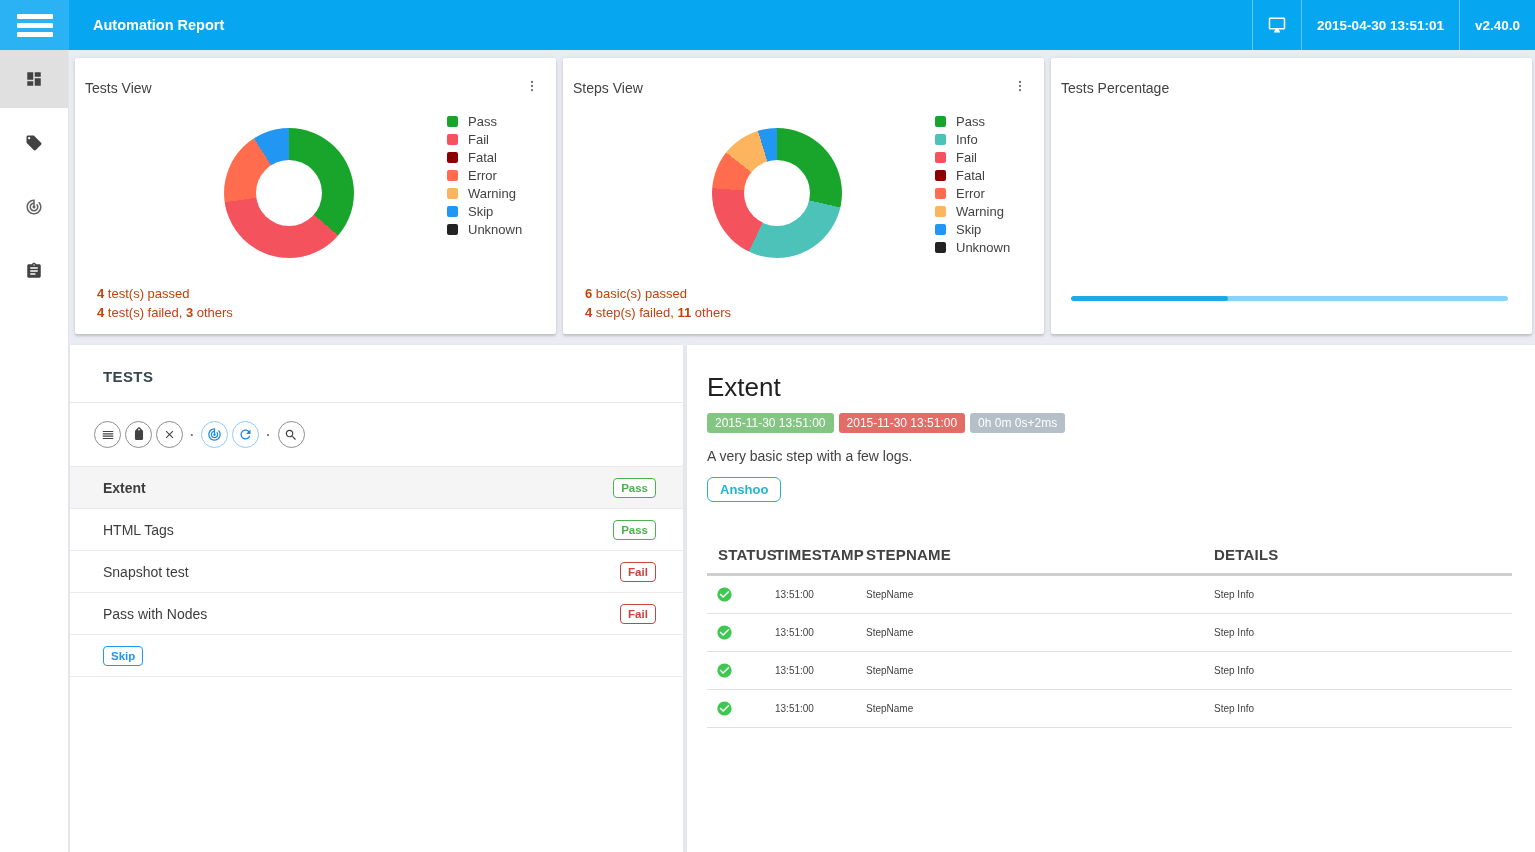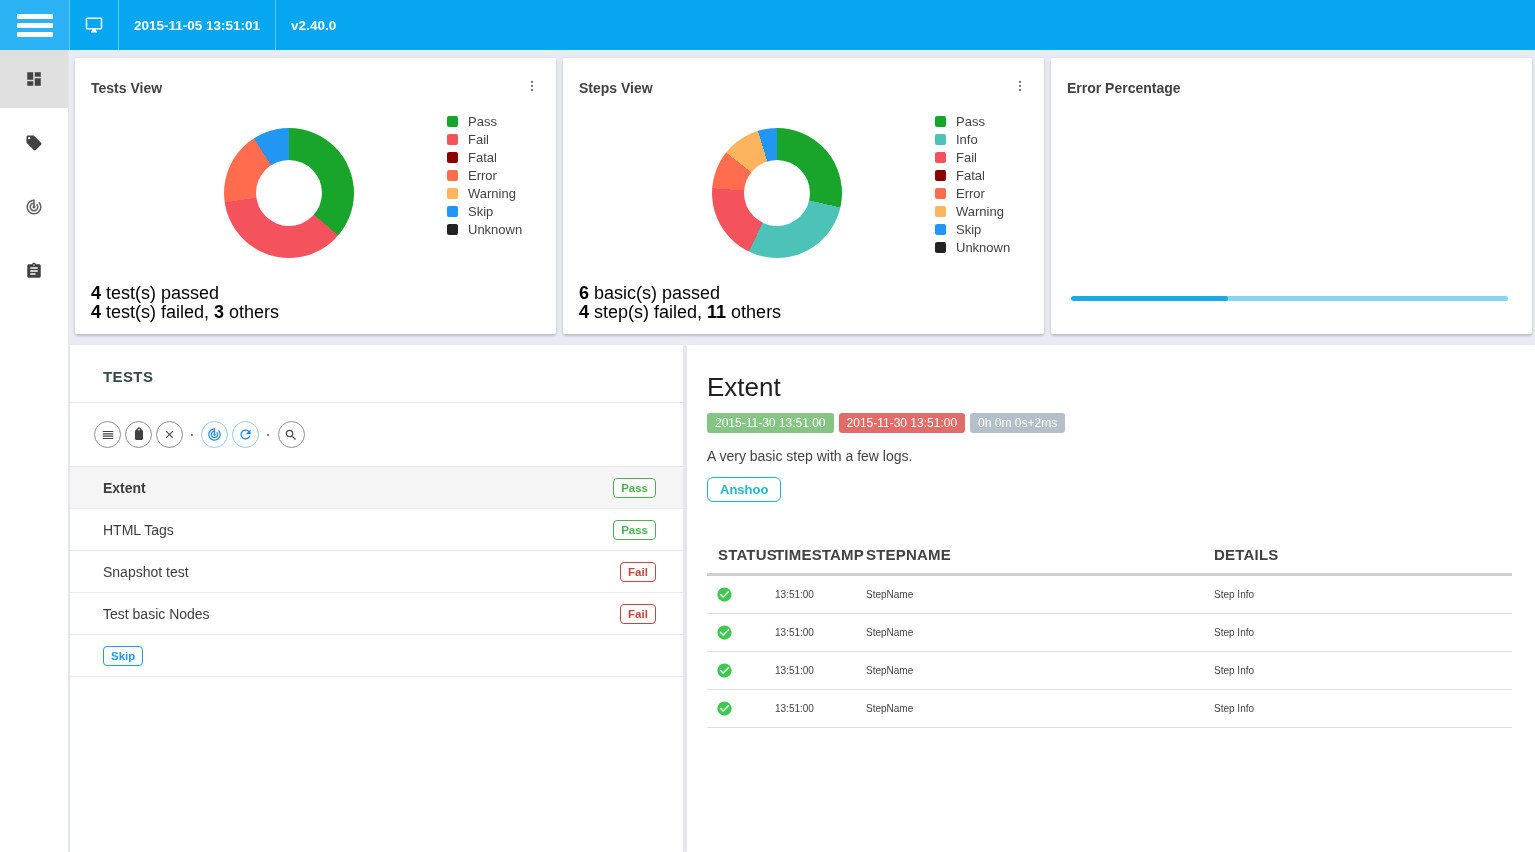--- a/index.html
+++ b/index.html
@@ -21,30 +21,30 @@
   
   .sidebar { position:fixed; top:50px; left:0; bottom:0; width:69px; background:#fff; border-right:1px solid #e3e5eb; z-index:10; }
   .side-item { height:58px; margin-bottom:6px; display:flex; align-items:center; justify-content:center; color:#424242; cursor:pointer; }
   .side-item.active { background:#e0e0e0; }
   .side-item svg { display:block; }
   
   .content { margin-left:70px; padding-top:58px; }
   .cards-row { display:flex; gap:7px; padding:0 3px 0 5px; }
   .card { position:relative; flex:1; height:276px; background:#fff; border-radius:2px;
           box-shadow:0 2px 2px rgba(0,0,0,.12), 0 1px 5px rgba(0,0,0,.10); }
-  .card-title { position:absolute; top:22px; left:16px; font-size:14px; color:#424242;font-weight:bold; }
+  .card-title { position:absolute; top:22px; left:10px; font-size:14px; color:#424242; }
   .kebab { position:absolute; top:18px; right:16px; width:16px; height:20px; display:flex; align-items:center; justify-content:center; color:#757575; cursor:pointer; }
   
   .donut { position:absolute; top:70px; left:149px; width:130px; height:130px; border-radius:50%; }
   .donut-hole { position:absolute; top:50%; left:50%; width:66px; height:66px; margin:-33px 0 0 -33px; background:#fff; border-radius:50%; }
   .legend { position:absolute; top:54px; left:372px; }
   .legend-item { display:flex; align-items:center; height:18px; cursor:pointer; }
   .legend-item .swatch { width:11px; height:11px; border-radius:2px; margin-right:10px; flex:0 0 11px; }
   .legend-item .legend-label { font-size:13px; color:#424242; }
-  .chart-stats { position:absolute; left:16px; top:226px; font-size:18px; color:#000000; line-height:19px; }
+  .chart-stats { position:absolute; left:22px; top:226px; font-size:13px; color:#c2410c; line-height:19px; }
   .chart-stats b { font-weight:bold; }
   
   .pct-value { position:absolute; top:110px; left:0; width:100%; text-align:center; font-size:27px; color:#424242; }
   .progress-track { position:absolute; left:20px; right:24px; top:238px; height:5px; border-radius:3px; overflow:hidden; }
   .progress-fill { height:100%; border-radius:3px; }
   
   .main-row { display:flex; gap:4px; margin-top:11px; height:507px; align-items:stretch; }
   .tests-panel { width:613px; flex:0 0 613px; background:#fff; box-shadow:0 1px 3px rgba(0,0,0,.08); }
   .detail-panel { flex:1; background:#fff; box-shadow:0 1px 3px rgba(0,0,0,.08); padding:0 23px 0 20px; overflow:hidden; }
   .tests-header { padding:23px 0 17px 33px; border-bottom:1px solid #e8e8e8; font-size:15px; font-weight:bold; letter-spacing:.4px; color:#37474f; }
@@ -74,27 +74,28 @@
 <body>
 
 <header class="topbar" style="background: rgb(6, 166, 241);">
   <div class="hamburger-box" style="background: rgb(43, 178, 244);">
     <span class="hamburger">
         <i></i>
         <i></i>
         <i></i>
       </span>
   </div>
+  <div class="topbar-title">Automation Report</div>
   <div class="topbar-right">
     <div class="topbar-cell">
       <svg width="18" height="18" viewBox="0 0 24 24" fill="#ffffff">
           <path d="M21 2H3c-1.1 0-2 .9-2 2v12c0 1.1.9 2 2 2h7l-2 3v1h8v-1l-2-3h7c1.1 0 2-.9 2-2V4c0-1.1-.9-2-2-2zm0 14H3V4h18v12z"></path>
         </svg>
     </div>
-    <div class="topbar-cell">2015-11-05 13:51:01</div>
+    <div class="topbar-cell">2015-04-30 13:51:01</div>
     <div class="topbar-cell">v2.40.0</div>
   </div>
 </header>
 
 <nav class="sidebar">
   <div class="side-item active">
     <svg width="18" height="18" viewBox="0 0 24 24" fill="currentColor">
         <path d="M3 13h8V3H3v10zm0 8h8v-6H3v6zm10 0h8V11h-8v10zm0-18v6h8V3h-8z"></path>
       </svg>
   </div>
@@ -213,21 +214,21 @@
             <span class="legend-label">Unknown</span>
           </div>
         </div>
       <div class="chart-stats">
         <div><b>6</b><span> basic(s) passed</span></div>
         <div><b>4</b><span> step(s) failed, </span><b>11</b><span> others</span></div>
       </div>
     </div>
 
     <div class="card">
-      <div class="card-title">Error Percentage</div>
+      <div class="card-title">Tests Percentage</div>
       <div class="progress-track" style="background: rgb(138, 211, 245);">
         <div class="progress-fill" style="background: rgb(26, 171, 230); width: 36%;"></div>
       </div>
     </div>
 
   </div>
 
   <div class="main-row">
 
     <section class="tests-panel">
@@ -273,21 +274,21 @@
           </div>
           <div class="test-row">
             <span class="test-name">HTML Tags</span>
             <span class="status-badge" style="color: rgb(76, 175, 80); border-color: rgb(76, 175, 80);">Pass</span>
           </div>
           <div class="test-row">
             <span class="test-name">Snapshot test</span>
             <span class="status-badge" style="color: rgb(201, 68, 61); border-color: rgb(201, 68, 61);">Fail</span>
           </div>
           <div class="test-row">
-            <span class="test-name">Test basic Nodes</span>
+            <span class="test-name">Pass with Nodes</span>
             <span class="status-badge" style="color: rgb(201, 68, 61); border-color: rgb(201, 68, 61);">Fail</span>
           </div>
           <div class="test-row">
             <span class="status-badge" style="color: rgb(33, 150, 243); border-color: rgb(33, 150, 243);">Skip</span>
           </div>
         </div>
     </section>
 
     <section class="detail-panel">
       <h1 class="detail-title">Extent</h1>

